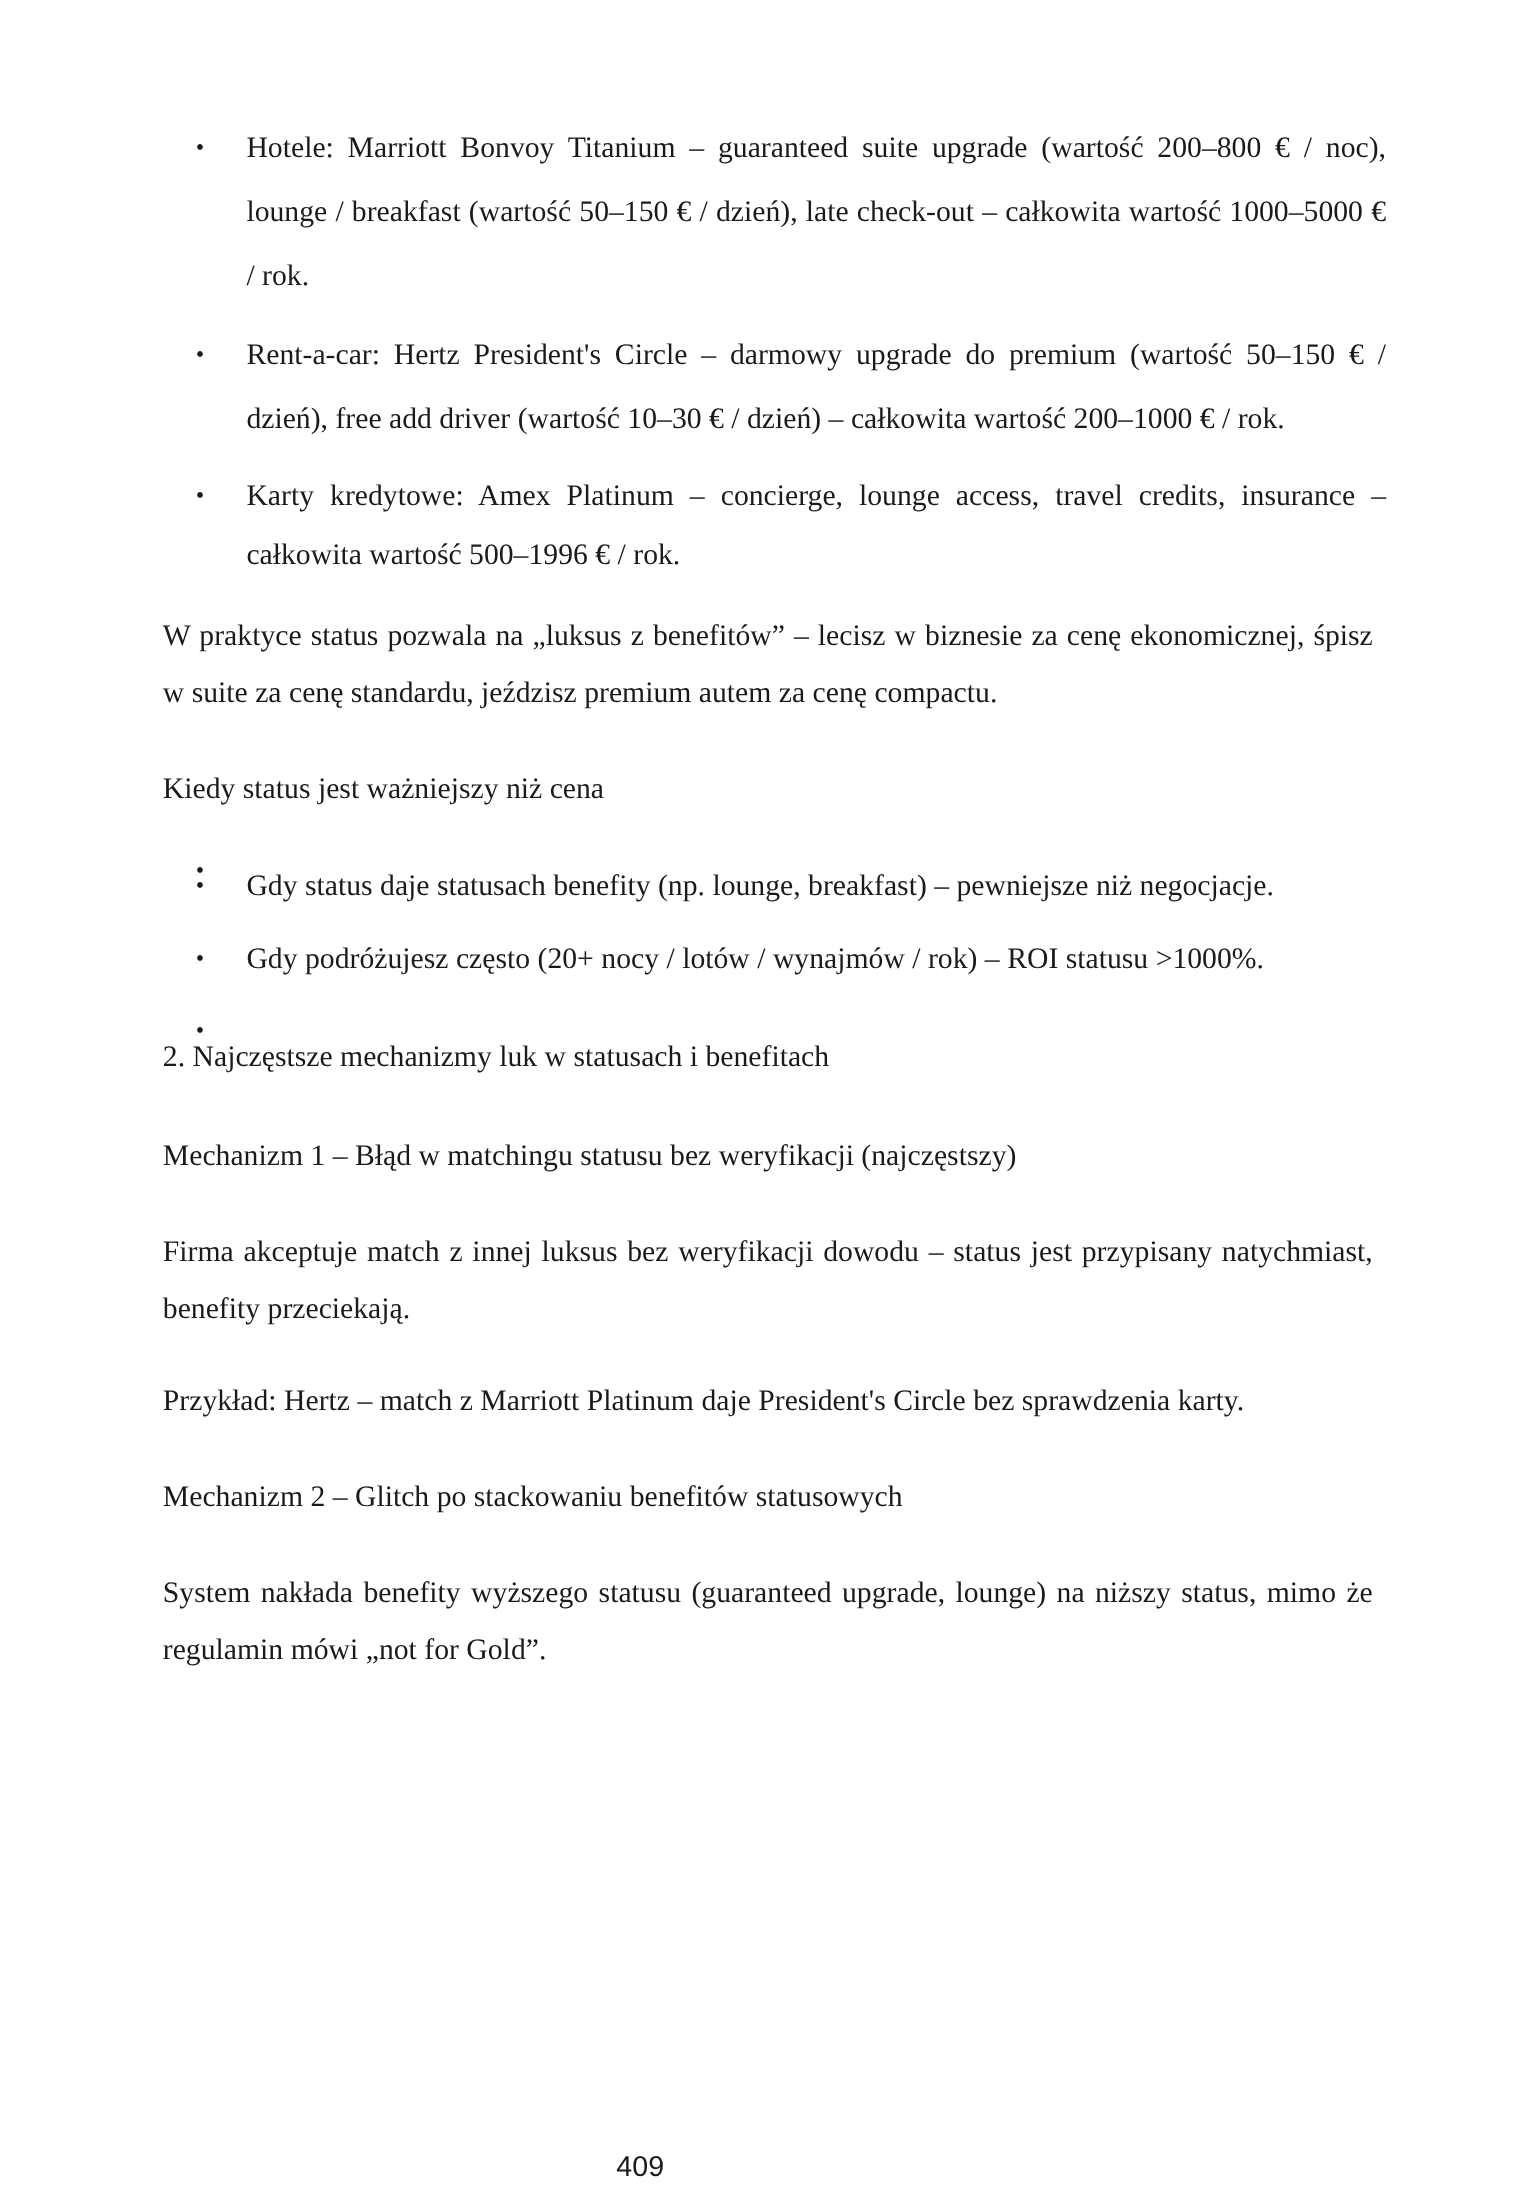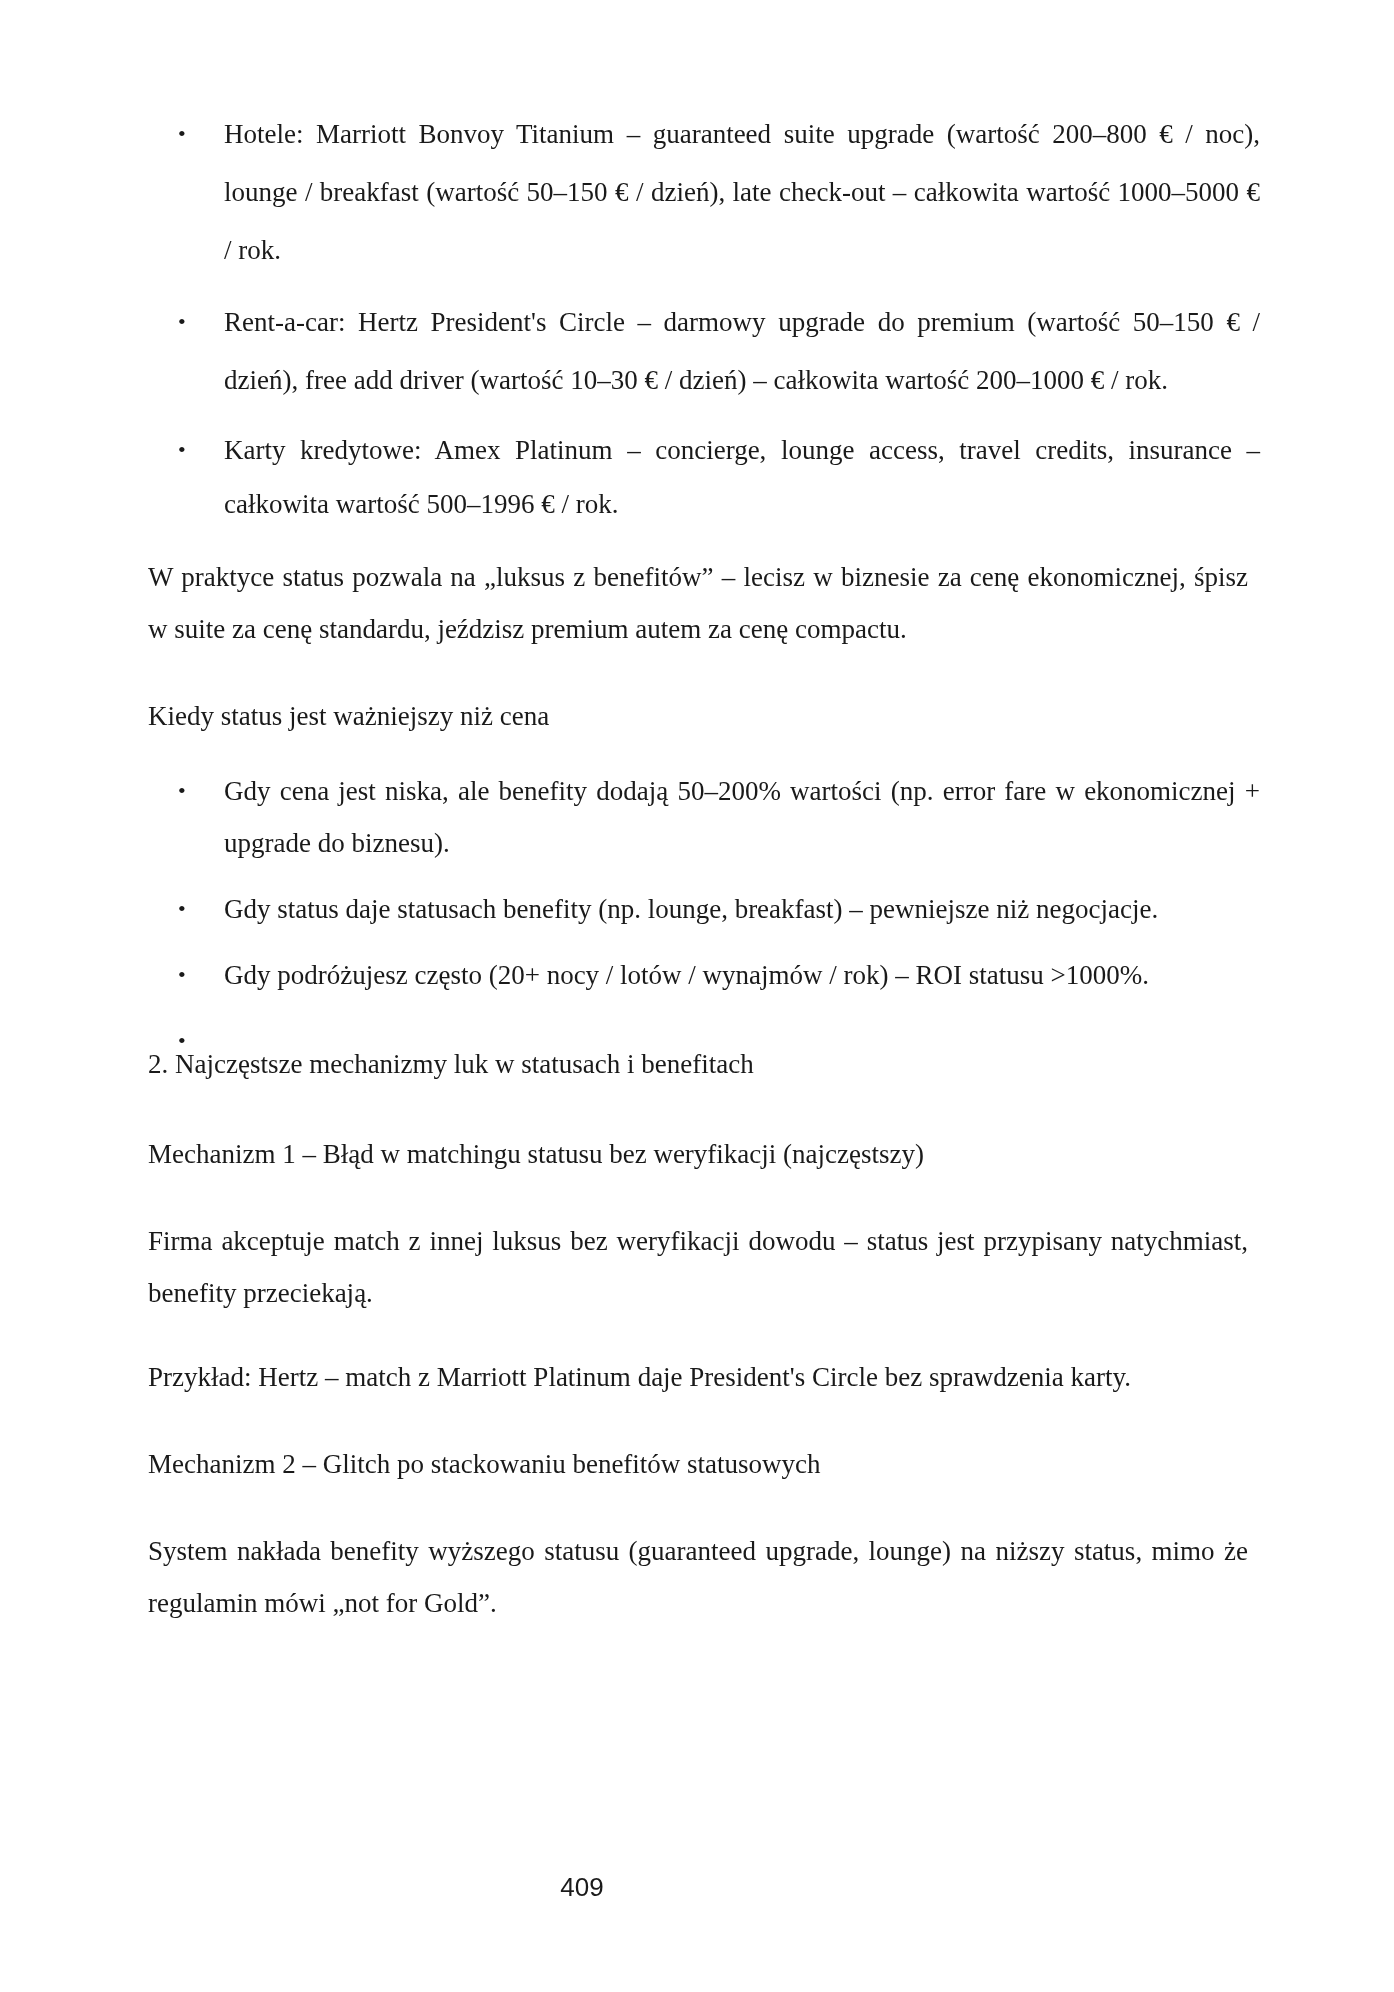--- a/index.html
+++ b/index.html
@@ -12,21 +12,21 @@
   .bullet {
     position: relative; padding-left: 88px; margin: 0; text-align: justify;
   }
   .bullet .dot {
     position: absolute; left: 42px; top: 0; font-size: 22px;
   }
   .para { margin: 12px; text-align: justify; }
   .gap-s { height: 8px; }
   .gap-m { height: 14px; }
   .pagenum {
-    position: absolute; left: 0; width: 1164px; top: 1872px; text-align: center;
+    position: absolute; left: 0; width: 1164px; top: 1954px; text-align: center;
     font-family: "Liberation Sans", "DejaVu Sans", sans-serif; font-size: 26px; color: #1a1a1a;
   }
 </style>
 </head>
 <body>
 
 <div class="page">
   <div style="height:105px"></div>
 
   <p class="bullet">
@@ -45,21 +45,20 @@
   </p>
   <div class="gap-s"></div>
 
   <p class="para" style="line-height:52px">W praktyce status pozwala na „luksus z benefitów” – lecisz w biznesie za cenę ekonomicznej, śpisz w suite za cenę standardu, jeździsz premium autem za cenę compactu.</p>
   <div class="gap-s"></div>
   <p class="para">Kiedy status jest ważniejszy niż cena</p>
   <div class="gap-s"></div>
 
   <p class="bullet" style="line-height:52px">
     <span class="dot">•</span>
-    <span>Gdy cena jest niska, ale benefity dodają 50–200% wartości (np. error fare w ekonomicznej + upgrade do biznesu).</span>
   </p>
   <div class="gap-m"></div>
   <p class="bullet" style="line-height:52px">
     <span class="dot">•</span>
     <span>Gdy status daje statusach benefity (np. lounge, breakfast) – pewniejsze niż negocjacje.</span>
   </p>
   <div class="gap-m"></div>
   <p class="bullet" style="line-height:52px">
     <span class="dot">•</span>
     <span>Gdy podróżujesz często (20+ nocy / lotów / wynajmów / rok) – ROI statusu &gt;1000%.</span>

